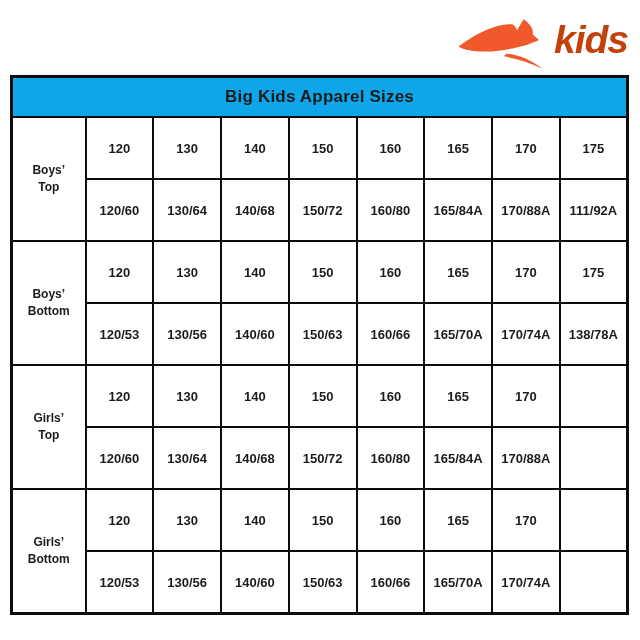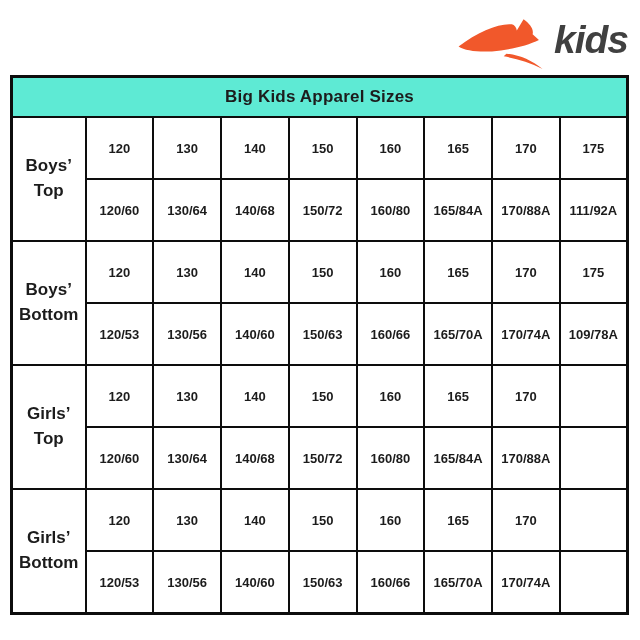--- a/index.html
+++ b/index.html
@@ -47,21 +47,21 @@
     font-weight: bold;
     color: #1c1c1c;
     padding: 0;
   }
   td.title-cell {
     height: 38px;
     font-size: 17px;
     letter-spacing: 0.2px;
   }
   td.label-cell {
-    font-size: 17px;
+    font-size: 12px;
     white-space: pre-line;
     line-height: 1.45;
   }
   td.size-cell {
     height: 60px;
     font-size: 13px;
   }
 </style>
 </head>
 <body>
@@ -72,38 +72,38 @@
     <span>
       <svg width="96" height="56" viewBox="0 0 100 62" aria-hidden="true">
         <g id="swoosh-group" fill="#F1582B">
           <path d="M3,37 C24,21 48,11 62,12.5 C65,13 67,16 67.5,19.5 L75,7
                    C82,12 86.5,18 85,23.5 L92,30
                    C79,36.5 59,41 40,42.5 C24,43.5 10,41.5 3,37 Z"></path>
           <path d="M56,45 C71,46.5 84,52.5 96,62 C82,54.5 67,50.5 53,48 Z"></path>
         </g>
       </svg>
     </span>
-    <span class="brand-text" style="color: #404040;">kids</span>
+    <span class="brand-text" style="color: #c2410c;">kids</span>
   </div>
 
   <table class="size-table">
     <colgroup>
       <col style="width:74px">
       <col>
         <col>
         <col>
         <col>
         <col>
         <col>
         <col>
         <col>
     </colgroup>
     <tbody>
       <tr>
-        <td class="title-cell" colspan="9" style="background: #5eead4;">Big Kids Apparel Sizes</td>
+        <td class="title-cell" colspan="9" style="background: #0ea5e9;">Big Kids Apparel Sizes</td>
       </tr>
 
     <tr>
           <td class="label-cell" rowspan="2">Boys’
 Top</td>
           <td class="size-cell">120</td>
           <td class="size-cell">130</td>
           <td class="size-cell">140</td>
           <td class="size-cell">150</td>
           <td class="size-cell">160</td>
@@ -134,21 +134,21 @@
           <td class="size-cell">175</td>
         </tr>
         <tr>
           <td class="size-cell">120/53</td>
           <td class="size-cell">130/56</td>
           <td class="size-cell">140/60</td>
           <td class="size-cell">150/63</td>
           <td class="size-cell">160/66</td>
           <td class="size-cell">165/70A</td>
           <td class="size-cell">170/74A</td>
-          <td class="size-cell">109/78A</td>
+          <td class="size-cell">138/78A</td>
         </tr>
         <tr>
           <td class="label-cell" rowspan="2">Girls’
 Top</td>
           <td class="size-cell">120</td>
           <td class="size-cell">130</td>
           <td class="size-cell">140</td>
           <td class="size-cell">150</td>
           <td class="size-cell">160</td>
           <td class="size-cell">165</td>

